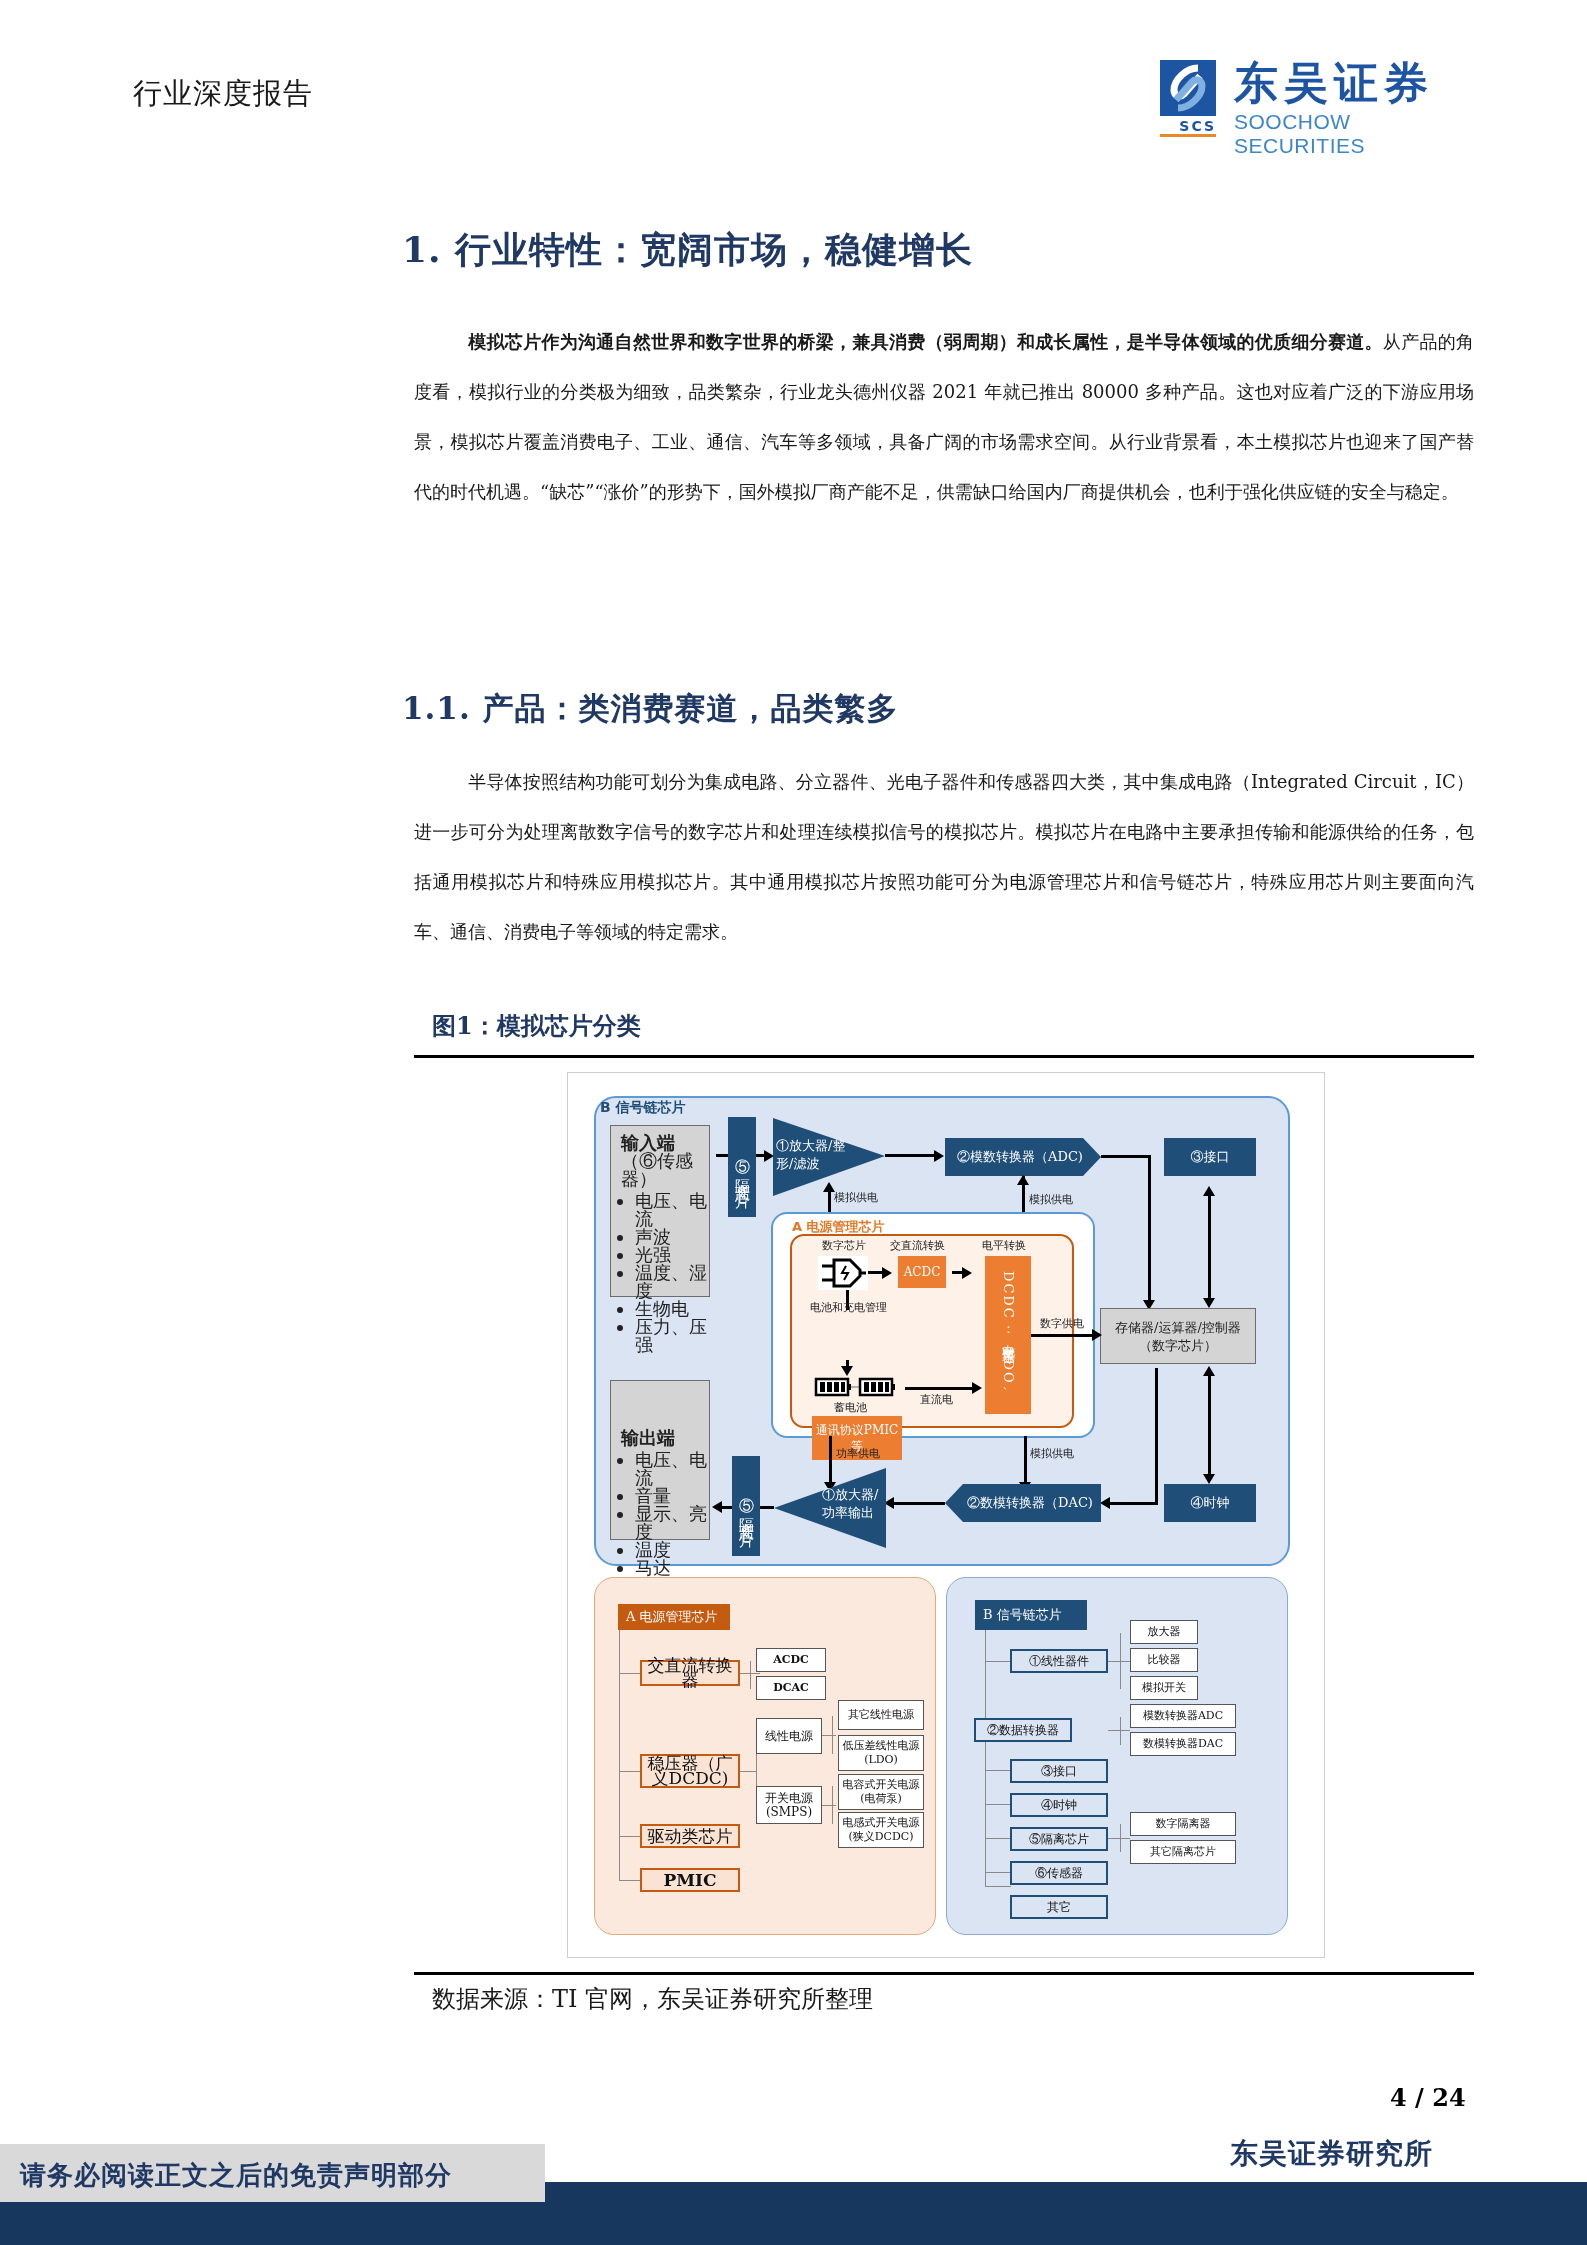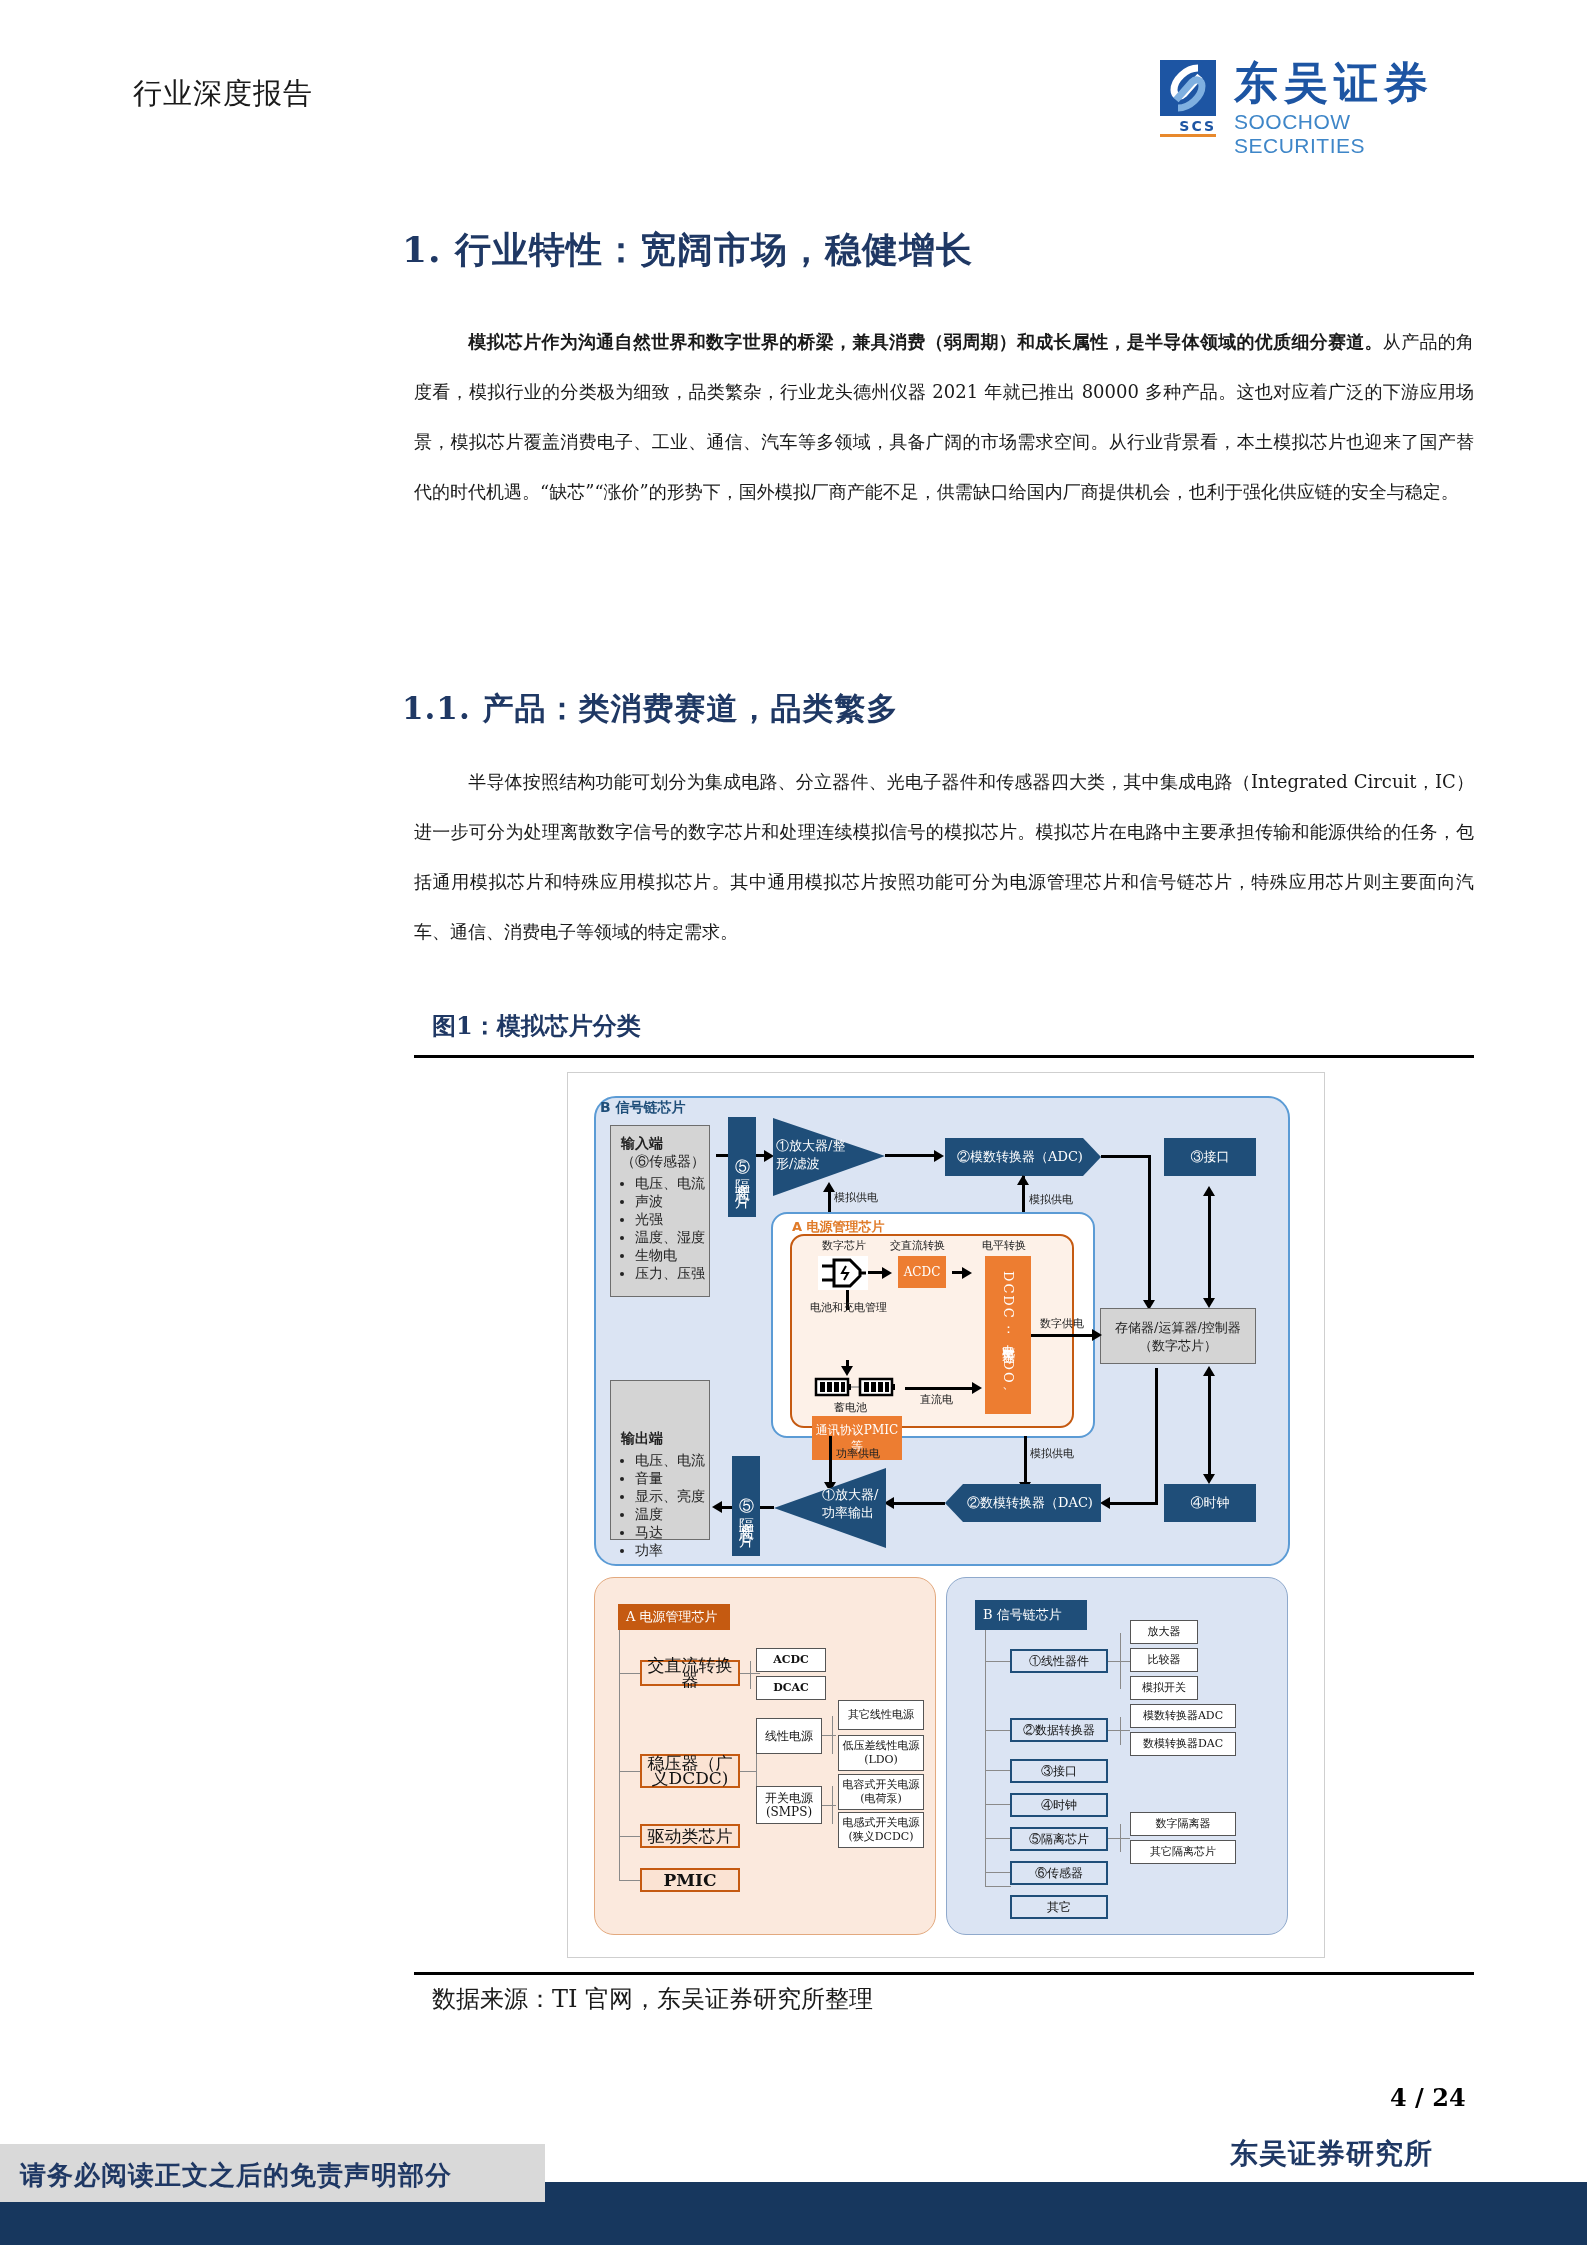--- a/index.html
+++ b/index.html
@@ -34,21 +34,21 @@
   .rule-top { top:1055px; }
   .rule-bot { top:1972px; }
   .source { left:432px; top:1983px; font-size:24px; color:#1a1a1a; }
 
   
   .fig-frame { left:567px; top:1072px; width:756px; height:884px; border:1px solid #cfcfcf; background:#fff; }
 
   
   .panelB { left:594px; top:1096px; width:692px; height:466px; background:#dbe4f3; border:2px solid #5b9bd5; border-radius:22px; }
   .panelB-title { left:600px; top:1099px; font-family:"DejaVu Sans",sans-serif; font-weight:bold; font-size:14px; color:#1f4e79; }
-  .gray-box { background:#d4d4d4; border:1px solid #6d6d6d; font-size:14px; color:#222; line-height:18px; padding:8px 0 6px 10px; box-sizing:border-box; }
+  .gray-box { background:#d4d4d4; border:1px solid #6d6d6d; font-size:18px; color:#222; line-height:18px; padding:8px 0 6px 10px; box-sizing:border-box; }
   .gray-box ul { margin:4px 0 0 0; padding:0 0 0 14px; }
   .gray-box li { margin:0; }
   .navy { background:#1f4e79; color:#fff; font-size:13px; display:flex; align-items:center; justify-content:center; text-align:center; }
   .iso { writing-mode:vertical-rl; letter-spacing:5px; font-size:15px; }
   .small-label { font-size:11px; color:#222; }
   .line-v { background:#000; width:3px; }
   .line-h { background:#000; height:3px; }
   .arr-r { width:0; height:0; border-top:6px solid transparent; border-bottom:6px solid transparent; border-left:10px solid #000; }
   .arr-l { width:0; height:0; border-top:6px solid transparent; border-bottom:6px solid transparent; border-right:10px solid #000; }
   .arr-u { width:0; height:0; border-left:6px solid transparent; border-right:6px solid transparent; border-bottom:10px solid #000; }
@@ -279,21 +279,21 @@
 
 <div class="abs tline" style="left:985px;top:1661px;width:26px;height:1px;"></div>
 <div class="abs node-b" style="left:1010px;top:1649px;width:98px;height:24px;">①线性器件</div>
 <div class="abs tline" style="left:1108px;top:1661px;width:22px;height:1px;"></div>
 <div class="abs tline" style="left:1120px;top:1633px;width:1px;height:56px;"></div>
 <div class="abs leaf" style="left:1130px;top:1620px;width:68px;height:24px;">放大器</div>
 <div class="abs leaf" style="left:1130px;top:1648px;width:68px;height:24px;">比较器</div>
 <div class="abs leaf" style="left:1130px;top:1676px;width:68px;height:24px;">模拟开关</div>
 
 <div class="abs tline" style="left:985px;top:1730px;width:26px;height:1px;"></div>
-<div class="abs node-b" style="left:1010px;top:1718px;width:98px;height:24px;">②数据转换器</div>
+<div class="abs node-b" style="left:974px;top:1718px;width:98px;height:24px;">②数据转换器</div>
 <div class="abs tline" style="left:1108px;top:1730px;width:22px;height:1px;"></div>
 <div class="abs tline" style="left:1120px;top:1717px;width:1px;height:28px;"></div>
 <div class="abs leaf" style="left:1130px;top:1704px;width:106px;height:24px;">模数转换器ADC</div>
 <div class="abs leaf" style="left:1130px;top:1732px;width:106px;height:24px;">数模转换器DAC</div>
 
 <div class="abs tline" style="left:985px;top:1770px;width:26px;height:1px;"></div>
 <div class="abs node-b" style="left:1010px;top:1759px;width:98px;height:24px;">③接口</div>
 <div class="abs tline" style="left:985px;top:1804px;width:26px;height:1px;"></div>
 <div class="abs node-b" style="left:1010px;top:1793px;width:98px;height:24px;">④时钟</div>
 <div class="abs tline" style="left:985px;top:1838px;width:26px;height:1px;"></div>

